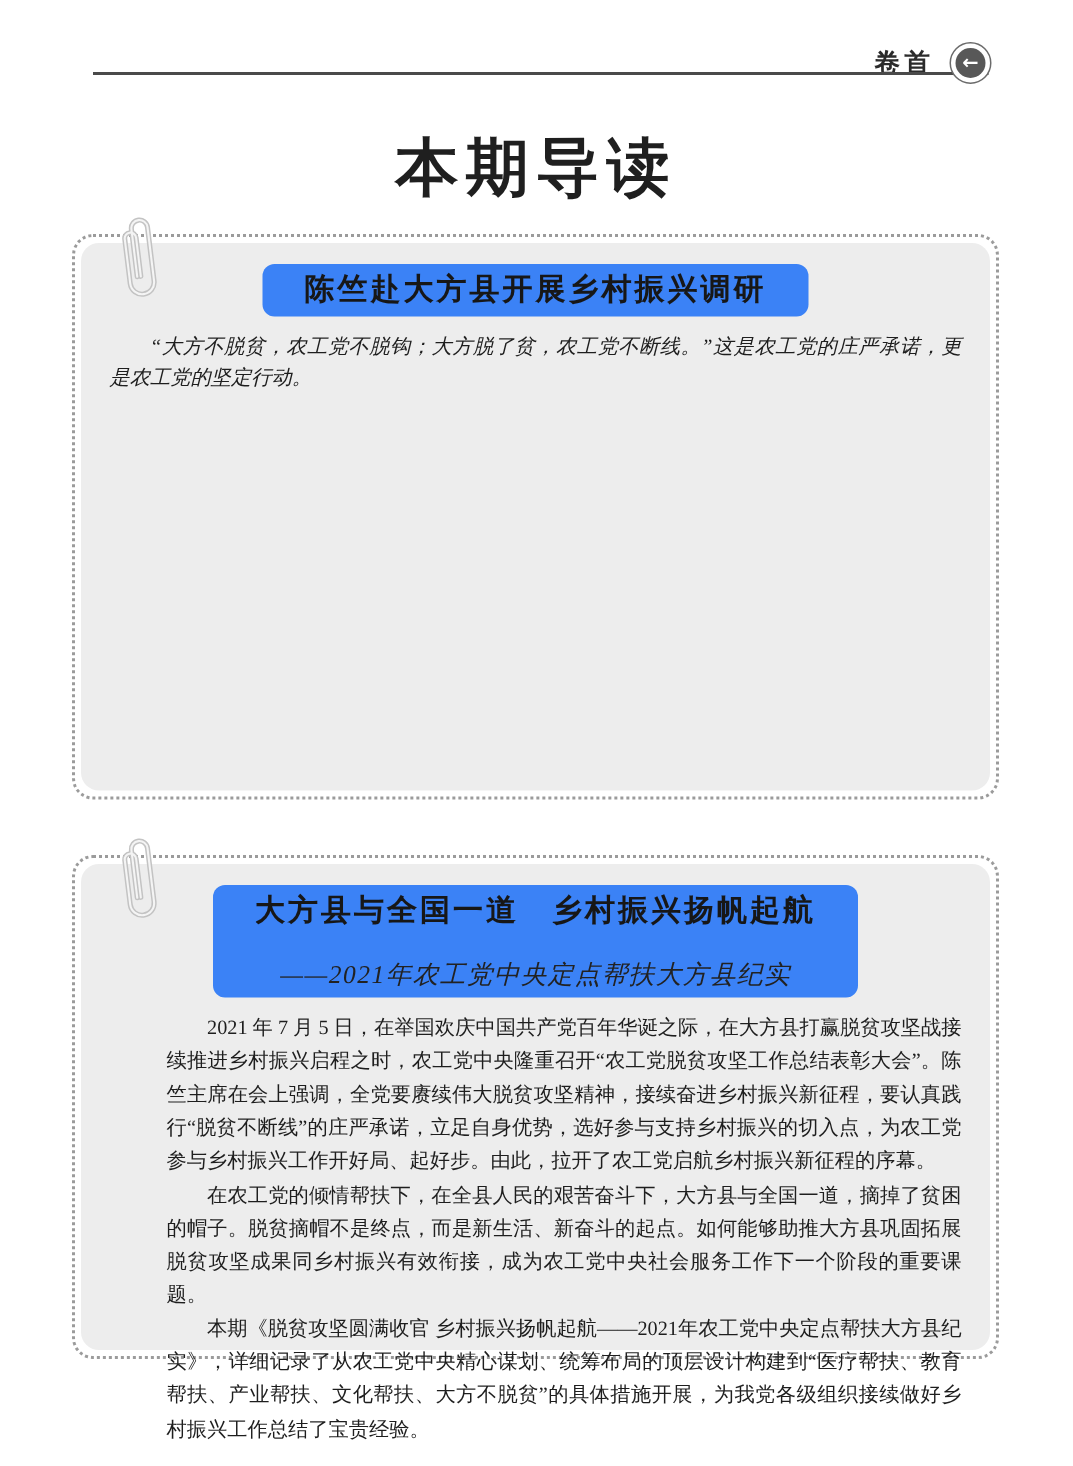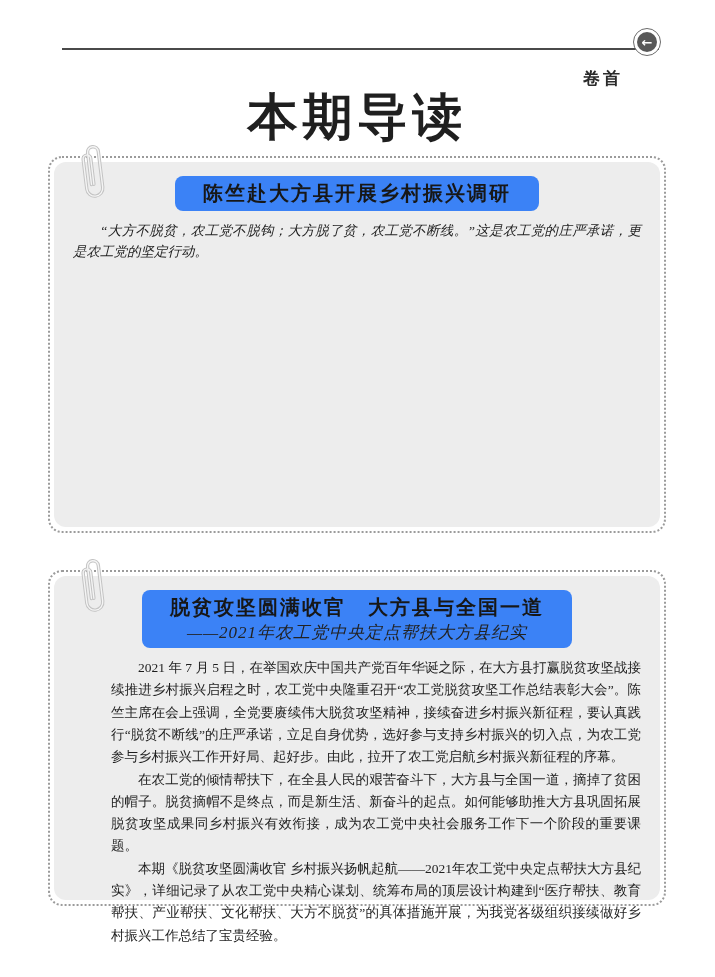--- a/index.html
+++ b/index.html
@@ -11,41 +11,41 @@
     overflow: hidden;
     font-family: "Liberation Serif", serif;
     color: #1c1c1c;
   }
 
   
   .header { position: absolute; top: 26px; left: 62px; right: 28px; height: 30px; }
   .header-label {
     position: absolute; right: 64px; top: 4px;
     font-family: Liberation Mono, monospace;
-    font-weight: bold; font-size: 17px; color: #2b2b2b; letter-spacing: 3px; margin-top: 37px;
+    font-weight: bold; font-size: 17px; color: #2b2b2b; letter-spacing: 3px;
   }
   .header-icon {
     position: absolute; right: 26px; top: 2px;
     width: 28px; height: 28px; border: 1px solid #6b6b6b; border-radius: 50%;
     background: #fff; display: flex; align-items: center; justify-content: center;
     z-index: 2;
   }
   .header-icon-inner {
     width: 20px; height: 20px; background: #585858; border-radius: 50%;
     color: #fff; display: flex; align-items: center; justify-content: center;
     font-family: "DejaVu Sans", sans-serif; font-size: 13px; font-weight: bold; line-height: 1;
   }
   .rule { position: absolute; top: 48px; left: 62px; width: 597px; height: 2px; background: #4a4a4a; }
 
   
   .main-title {
     position: absolute; top: 84px; left: 0; width: 100%;
     text-align: center;
     font-family: "Liberation Sans", sans-serif;
-    font-weight: bold; font-size: 50px; letter-spacing: 5px; color: #1f1f1f;
+    font-weight: bold; font-size: 42px; letter-spacing: 5px; color: #1f1f1f;
   }
 
   
   .box {
     position: absolute; left: 48px; width: 618px;
     border: 2px dotted #9b9b9b; border-radius: 14px;
     padding: 4px;
   }
   .box-1 { top: 156px; height: 377px; }
   .box-2 { top: 570px; height: 336px; }
@@ -65,21 +65,21 @@
     background: #3b82f6; border-radius: 8px;
     width: fit-content; max-width: 560px;
     padding: 4px 28px; text-align: center;
   }
   .badge-title {
     font-size: 20px; font-weight: bold; letter-spacing: 2px; color: #171717;
     line-height: 1.35; white-space: nowrap;
   }
   .badge-sub {
     font-size: 17px; font-style: italic; letter-spacing: 1px;
-    color: #222; line-height: 1.3; margin-top: 1px;
+    color: #222; line-height: 1.3; margin-top: 18px;
   }
 
   .box p {
     margin: 0; text-indent: 2em;
     font-size: 13.5px; text-align: justify; color: #1e1e1e;
   }
   .box-1 p { line-height: 21.4px; font-style: italic; }
   .box-2 p { line-height: 22.3px; margin-left: 38px; }
 </style>
 </head>
@@ -108,20 +108,20 @@
   </div>
 </div>
 
 <div class="box box-2">
   <svg class="paperclip" viewBox="0 0 26 64">
     <path d="M8 44 V12 a5.4 5.4 0 0 1 10.8 0 V48 a8 8 0 0 1 -16 0 V18 a3.8 3.8 0 0 1 7.6 0 V44" fill="none" stroke="#c3c3c3" stroke-width="3.4" stroke-linecap="round"></path>
     <path d="M8 44 V12 a5.4 5.4 0 0 1 10.8 0 V48 a8 8 0 0 1 -16 0 V18 a3.8 3.8 0 0 1 7.6 0 V44" fill="none" stroke="#f4f4f4" stroke-width="1.4" stroke-linecap="round"></path>
   </svg>
   <div class="box-inner">
     <div class="badge">
-      <div class="badge-title">脱贫攻坚圆满收官　大方县与全国一道</div>
+      <div class="badge-title">大方县与全国一道　乡村振兴扬帆起航</div>
       <div class="badge-sub">——2021年农工党中央定点帮扶大方县纪实</div>
     </div>
     <p>2021 年 7 月 5 日，在举国欢庆中国共产党百年华诞之际，在大方县打赢脱贫攻坚战接续推进乡村振兴启程之时，农工党中央隆重召开“农工党脱贫攻坚工作总结表彰大会”。陈竺主席在会上强调，全党要赓续伟大脱贫攻坚精神，接续奋进乡村振兴新征程，要认真践行“脱贫不断线”的庄严承诺，立足自身优势，选好参与支持乡村振兴的切入点，为农工党参与乡村振兴工作开好局、起好步。由此，拉开了农工党启航乡村振兴新征程的序幕。</p>
     <p>在农工党的倾情帮扶下，在全县人民的艰苦奋斗下，大方县与全国一道，摘掉了贫困的帽子。脱贫摘帽不是终点，而是新生活、新奋斗的起点。如何能够助推大方县巩固拓展脱贫攻坚成果同乡村振兴有效衔接，成为农工党中央社会服务工作下一个阶段的重要课题。</p>
     <p>本期《脱贫攻坚圆满收官 乡村振兴扬帆起航——2021年农工党中央定点帮扶大方县纪实》，详细记录了从农工党中央精心谋划、统筹布局的顶层设计构建到“医疗帮扶、教育帮扶、产业帮扶、文化帮扶、大方不脱贫”的具体措施开展，为我党各级组织接续做好乡村振兴工作总结了宝贵经验。</p>
   </div>
 </div>
 
 </body></html>

